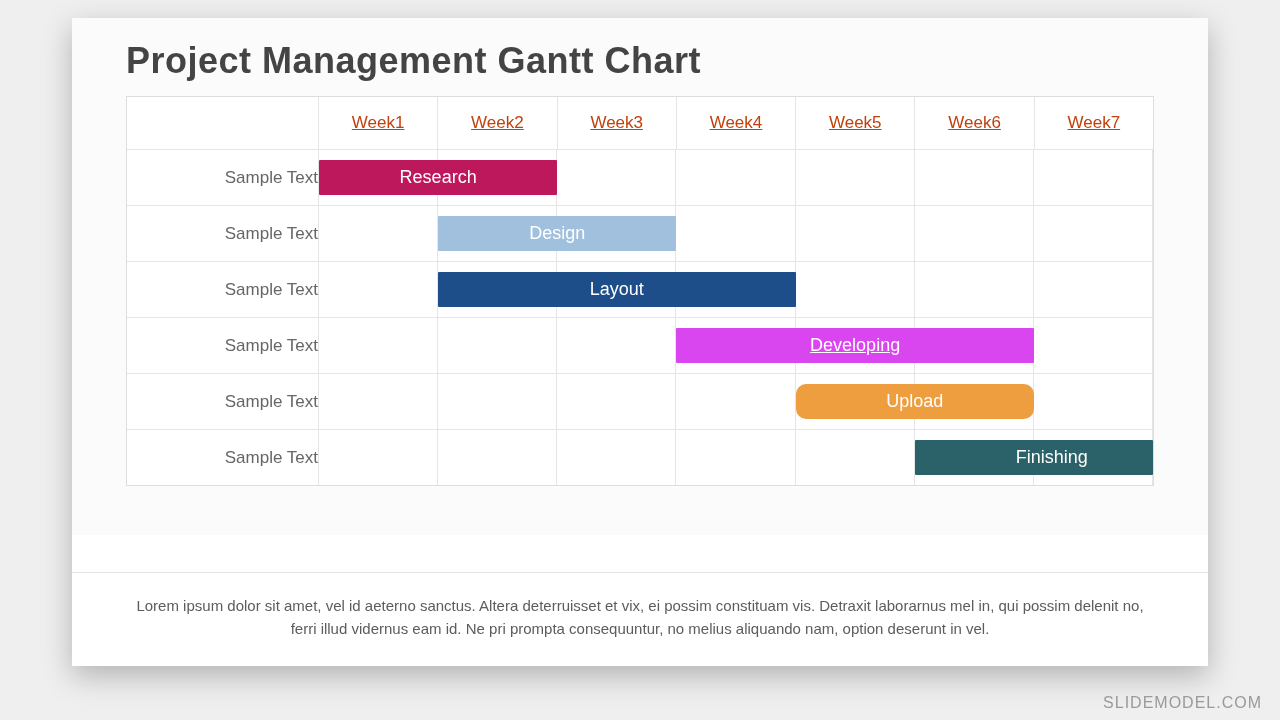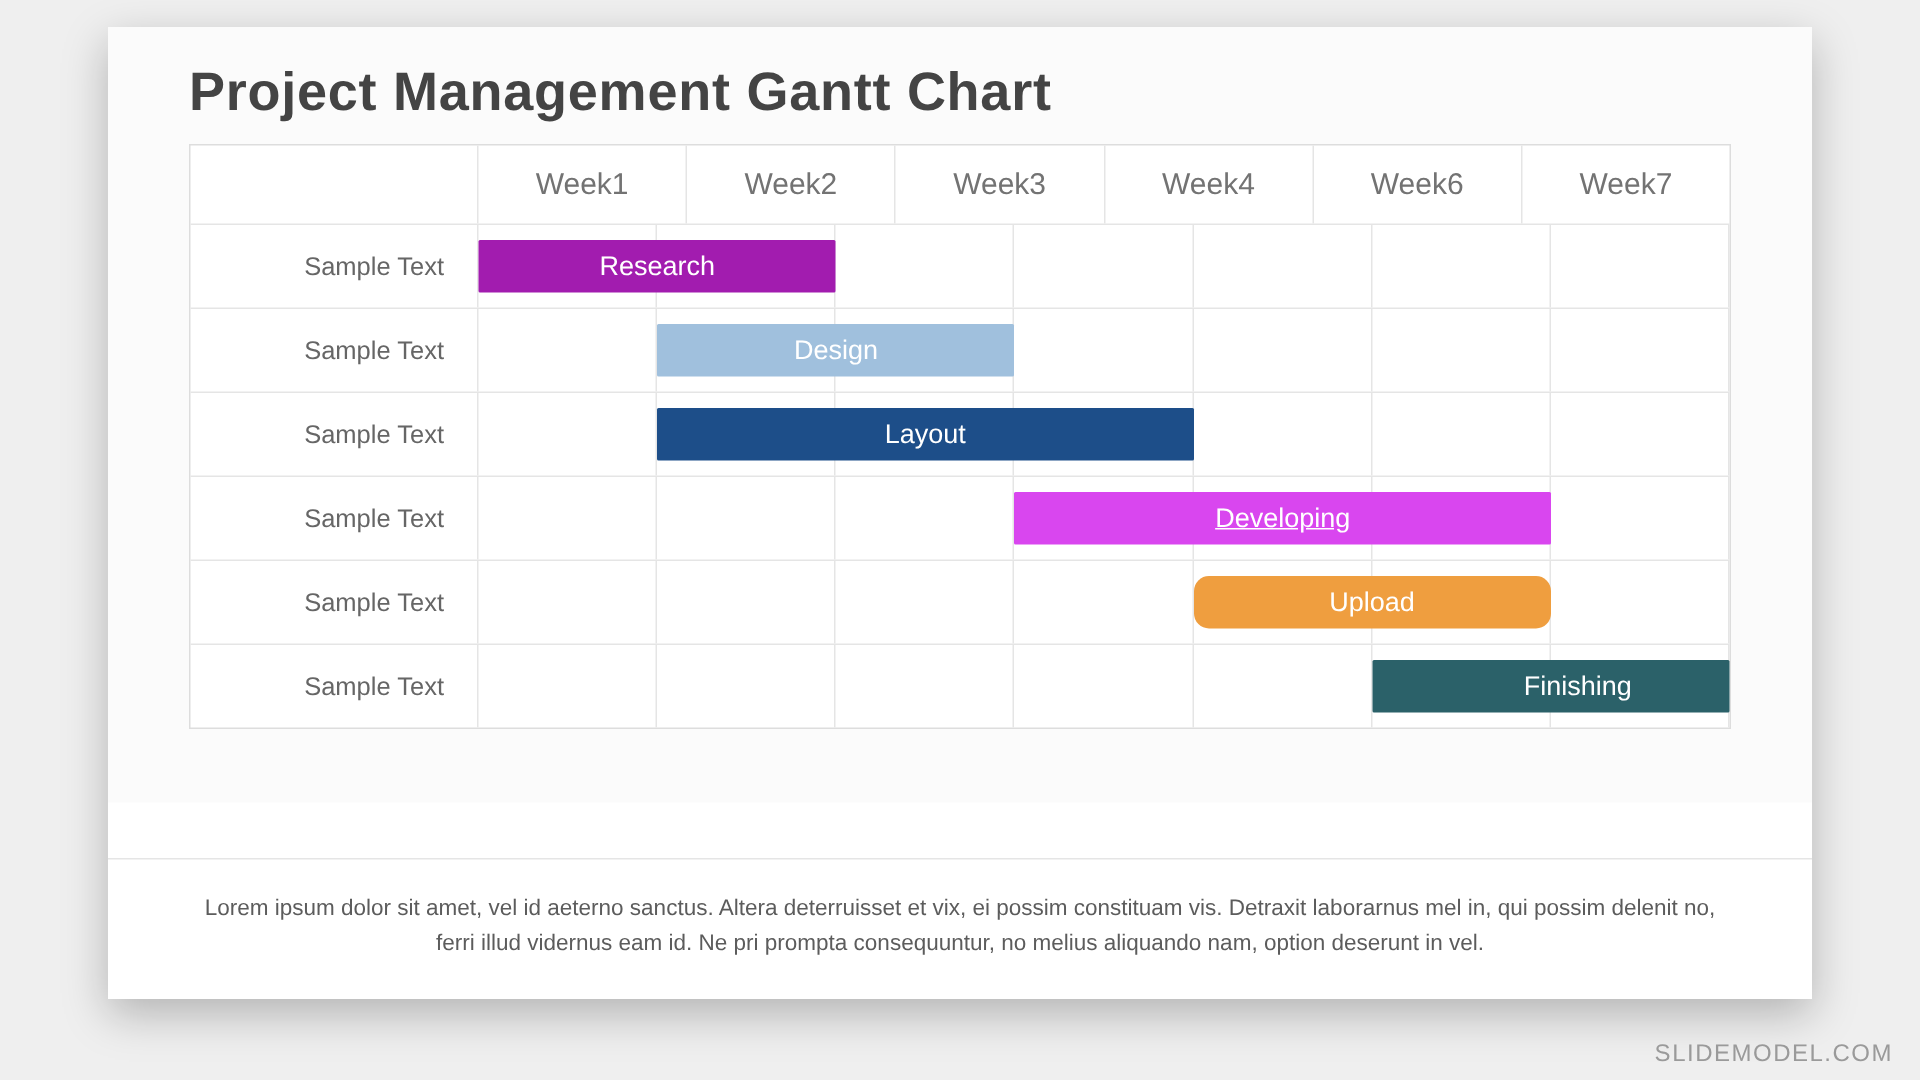--- a/index.html
+++ b/index.html
@@ -43,39 +43,39 @@
     height:56px;
     border-top:1px solid #e5e5e5;
   }
   .gantt-row.header { height:52px; border-top:none; }
   .row-label {
     width:192px;
     flex:0 0 192px;
     display:flex;
     align-items:center;
     justify-content:flex-end;
-    padding-right:22px;
     font-size:17px;
     color:#666;
     border-right:1px solid #e5e5e5;
   }
   .gantt-row.header .row-label { justify-content:center; padding:0; }
   .row-track {
     flex:1 1 auto;
     position:relative;
     display:flex;
   }
   .week-cell {
     flex:1 1 0;
     border-right:1px solid #e5e5e5;
     display:flex;
     align-items:center;
     justify-content:center;
-    font-size:20px;
-    color:#737373;
+    font-size:17px;
+    color:#c2410c;
+    text-decoration:underline;
   }
   .week-cell:last-child { border-right:none; }
   .bar {
     position:absolute;
     top:10px; bottom:10px;
     display:flex;
     align-items:center;
     justify-content:center;
     color:#fff;
     font-size:18px;
@@ -109,36 +109,37 @@
     <h1 class="title">Project Management Gantt Chart</h1>
 
     <div class="gantt">
       <div class="gantt-row header">
         <div class="row-label"></div>
         <div class="row-track" id="week-header">
             <div class="week-cell">Week1</div>
             <div class="week-cell">Week2</div>
             <div class="week-cell">Week3</div>
             <div class="week-cell">Week4</div>
+            <div class="week-cell">Week5</div>
             <div class="week-cell">Week6</div>
             <div class="week-cell">Week7</div>
           </div>
       </div>
       <div id="gantt-body">
           <div class="gantt-row">
             <div class="row-label">Sample Text</div>
             <div class="row-track">
               <div class="week-cell"></div>
               <div class="week-cell"></div>
               <div class="week-cell"></div>
               <div class="week-cell"></div>
               <div class="week-cell"></div>
               <div class="week-cell"></div>
               <div class="week-cell"></div>
-              <div class="bar" style="left: 0%; width: 28.5714%; background: #a21caf;">Research</div>
+              <div class="bar" style="left: 0%; width: 28.5714%; background: #be185d;">Research</div>
             </div>
           </div>
           <div class="gantt-row">
             <div class="row-label">Sample Text</div>
             <div class="row-track">
               <div class="week-cell"></div>
               <div class="week-cell"></div>
               <div class="week-cell"></div>
               <div class="week-cell"></div>
               <div class="week-cell"></div>

